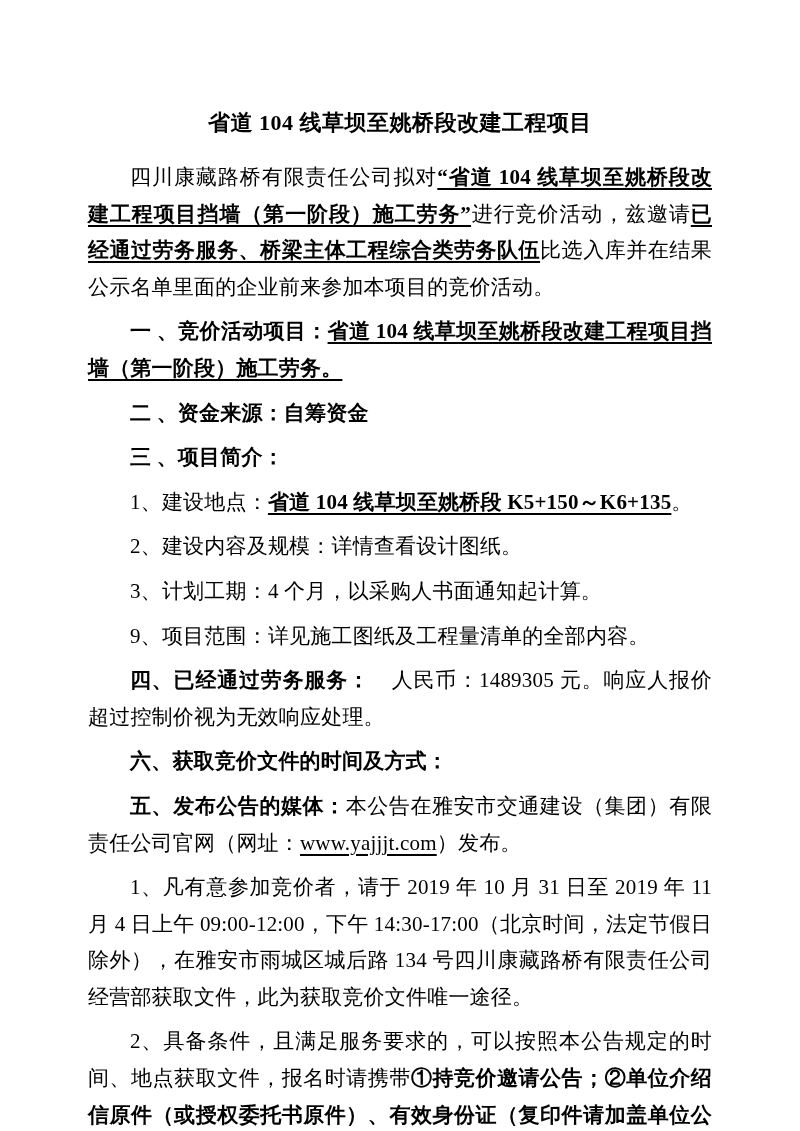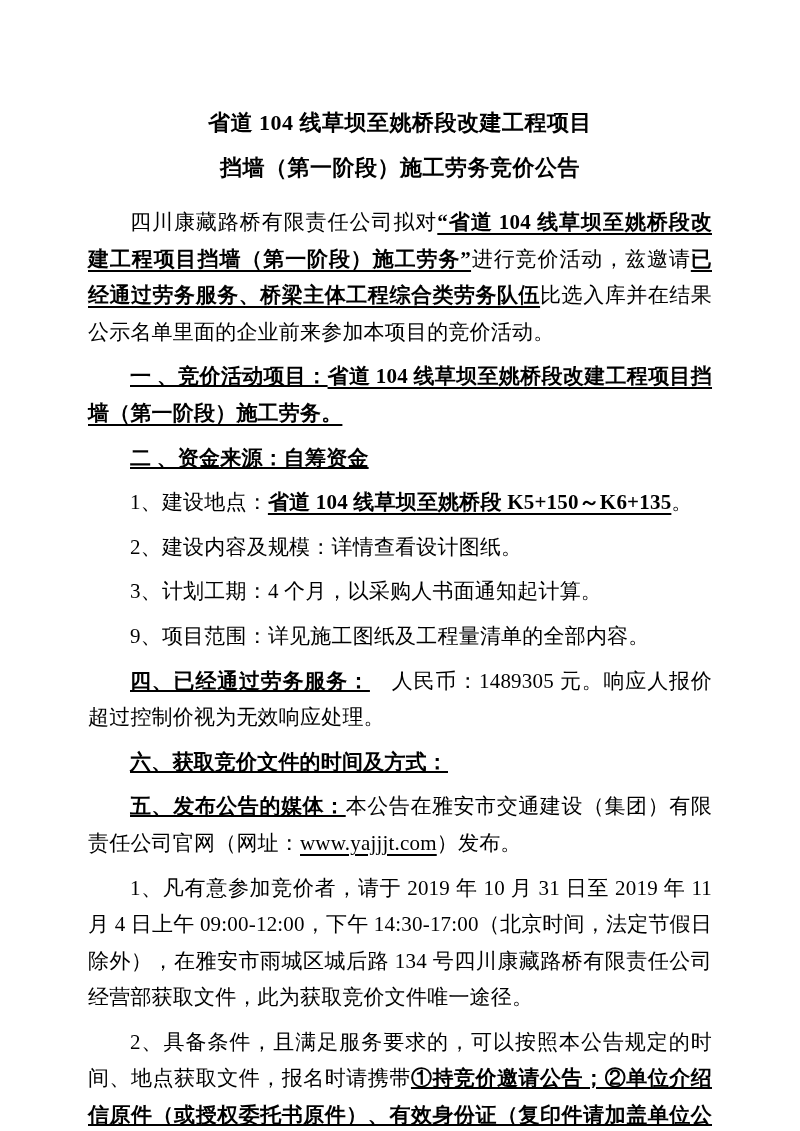--- a/index.html
+++ b/index.html
@@ -30,49 +30,51 @@
     margin-top: 14px;
   }
   p.para {
     margin: 8px;
     font-size: 21px;
     line-height: 36.6px;
     text-align: justify;
     text-indent: 42px;
     letter-spacing: 0.2px;
   }
-  .b { font-weight: 700; text-decoration: underline; }
+  .b { font-weight: 700; }
   .u {
     text-decoration: underline;
     text-decoration-thickness: 1.5px;
     text-underline-offset: 4px;
   }
 </style>
 </head>
 <body>
 
 <div class="page">
 
   <h1 class="doc-title">省道 104 线草坝至姚桥段改建工程项目</h1>
-  <h1 class="doc-title">挡墙（第一阶段）施工劳务竞价公告</h1>
 
   <div class="body-text">
 
     <p class="para">
       <span>四川康藏路桥有限责任公司拟对</span><span class="b u">“省道 104 线草坝至姚桥段改建工程项目挡墙（第一阶段）施工劳务”</span><span>进行竞价活动，兹邀请</span><span class="b u">已经通过劳务服务、桥梁主体工程综合类劳务队伍</span><span>比选入库并在结果公示名单里面的企业前来参加本项目的竞价活动。</span>
     </p>
 
     <p class="para">
       <span class="b">一 、竞价活动项目：</span><span class="b u">省道 104 线草坝至姚桥段改建工程项目挡墙（第一阶段）施工劳务。</span>
     </p>
 
     <p class="para">
       <span class="b">二 、资金来源：自筹资金</span>
     </p>
 
+    <p class="para">
+      <span class="b">三 、项目简介：</span>
+    </p>
 
     <p class="para">
       <span>1、建设地点：</span><span class="b u">省道 104 线草坝至姚桥段 K5+150～K6+135</span><span>。</span>
     </p>
 
     <p class="para">
       <span>2、建设内容及规模：详情查看设计图纸。</span>
     </p>
 
     <p class="para">

